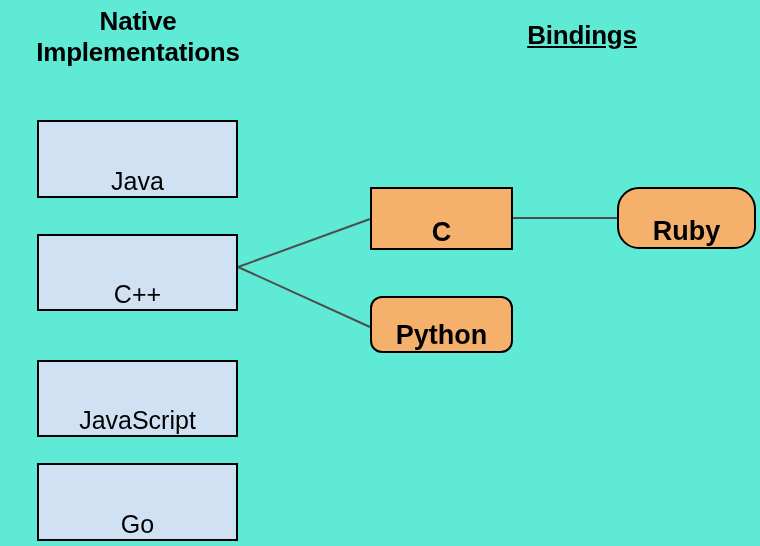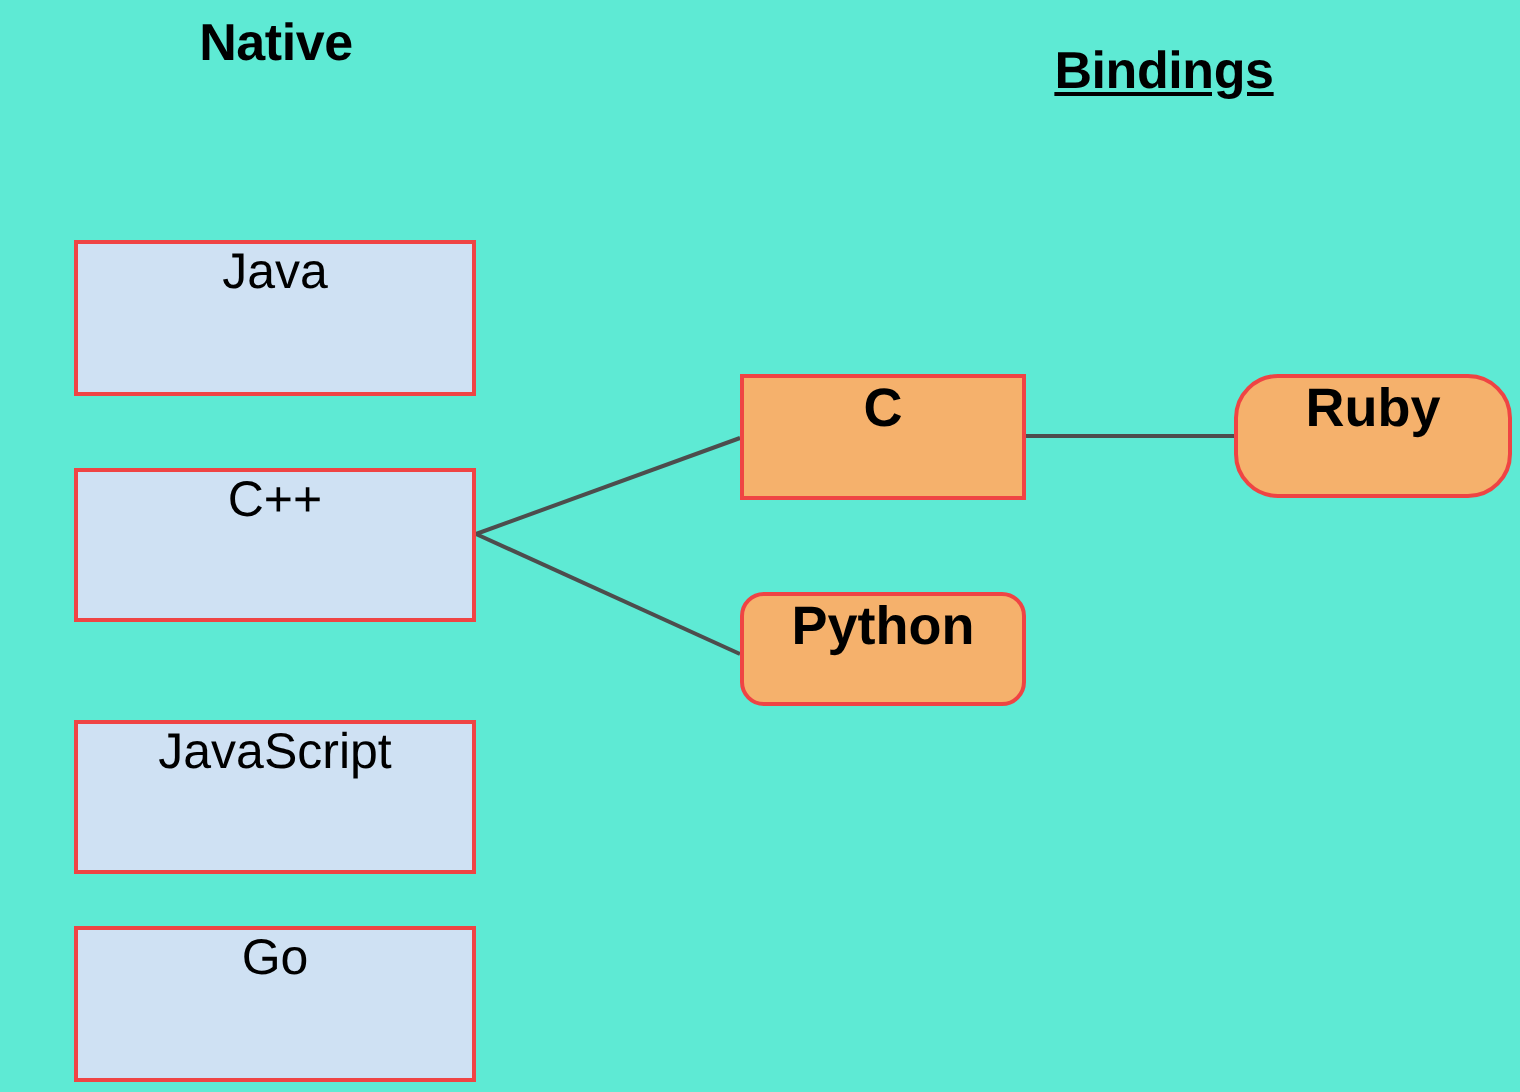--- a/index.html
+++ b/index.html
@@ -44,23 +44,23 @@
   #header-bindings {
     left: 446px;
     top: 20px;
     width: 272px;
     text-decoration: underline;
   }
   .node {
     position: absolute;
     box-sizing: border-box;
     display: flex;
-    align-items: flex-start;
+    align-items: flex-end;
     justify-content: center;
-    border: 2px solid #ef4444;
+    border: 2px solid #000000;
     color: #000000;
     text-align: center;
   }
   .node-native {
     background: #cfe1f3;
     font-size: 25px;
     font-weight: normal;
   }
   .node-binding {
     background: #f5b16c;
@@ -81,20 +81,21 @@
 <div id="canvas">
 
   <svg id="edge-layer" width="760" height="546" viewBox="0 0 760 546">
     <line x1="238" y1="267" x2="370" y2="219" stroke="#4d4d4d" stroke-width="2"></line>
     <line x1="238" y1="267" x2="370" y2="327" stroke="#4d4d4d" stroke-width="2"></line>
     <line x1="513" y1="218" x2="617" y2="218" stroke="#4d4d4d" stroke-width="2"></line>
   </svg>
 
   <div class="col-header" id="header-native">
     <div>Native</div>
+    <div>Implementations</div>
   </div>
 
   <div class="col-header" id="header-bindings">Bindings</div>
 
   <div class="node node-native" id="node-java">
     <span>Java</span>
   </div>
 
   <div class="node node-native" id="node-cpp">
     <span>C++</span>

